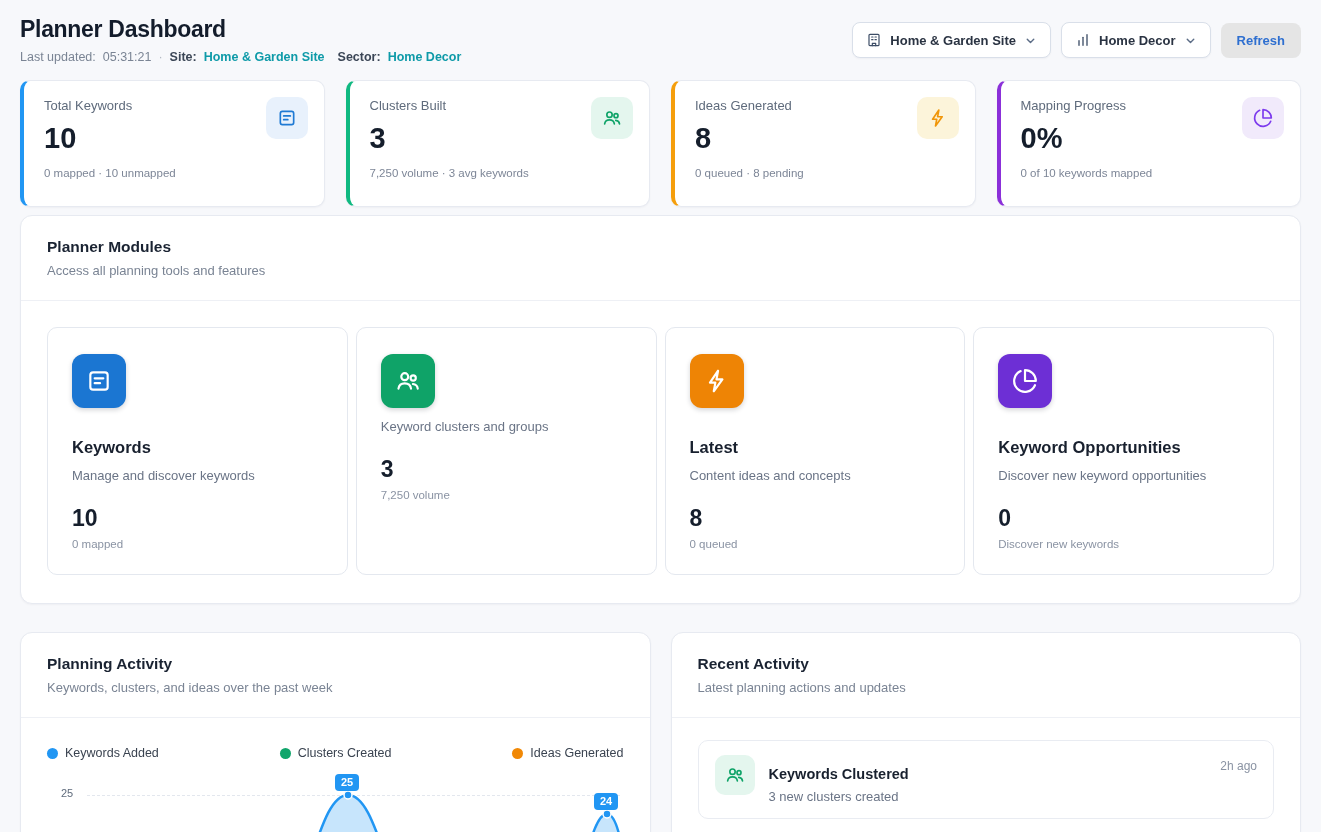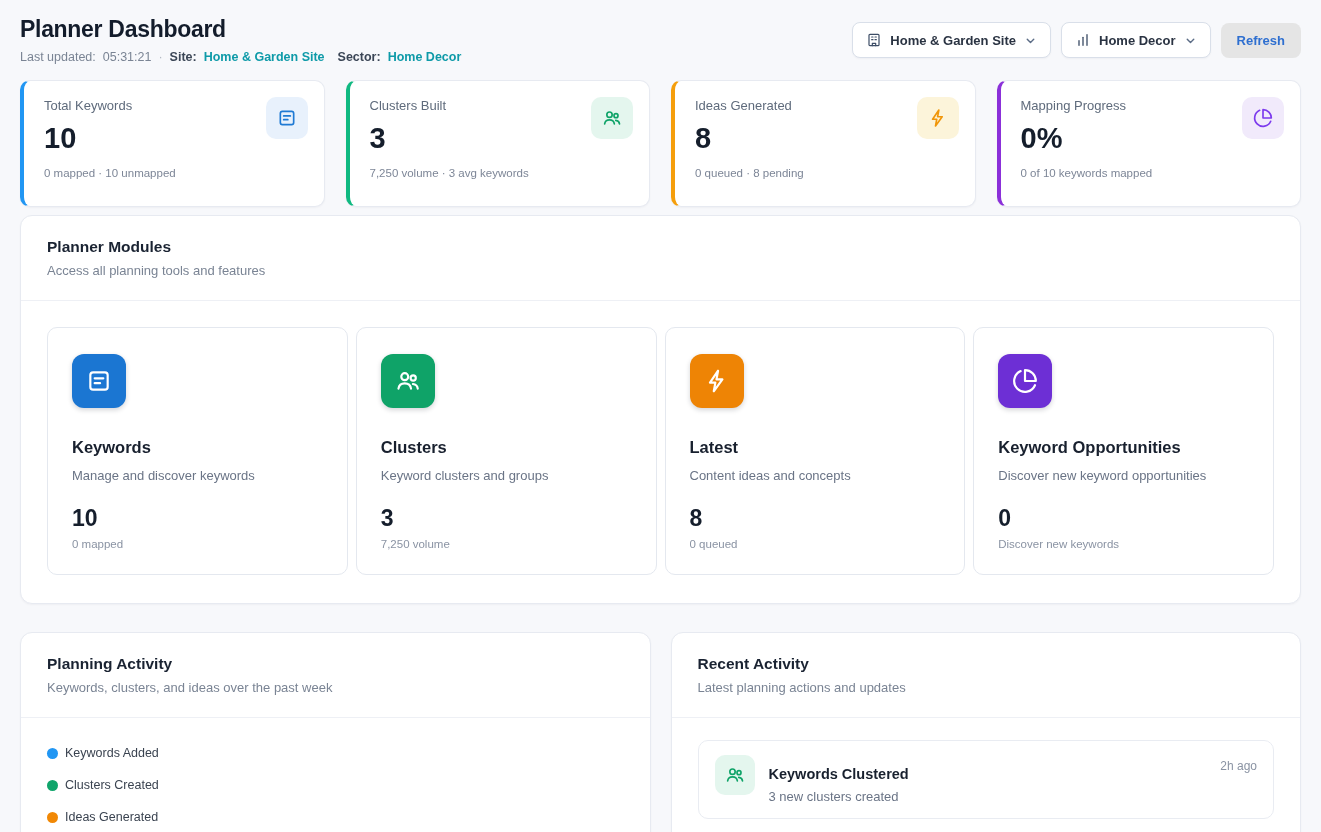--- a/index.html
+++ b/index.html
@@ -84,21 +84,21 @@
   .mi-purple { background:#6d2fd5; }
   .module-title { font-size:16.5px; font-weight:800; margin-top:30px; color:#18202e; }
   .module-desc { font-size:13px; color:#6a7486; margin-top:11px; }
   .module-value { font-size:23px; font-weight:800; margin-top:22px; color:#151e2c; }
   .module-sub { font-size:11.5px; color:#8a93a3; margin-top:6px; }
 
   
   .bottom { display:grid; grid-template-columns:1fr 1fr; gap:20px; }
   .activity-body { padding:14px 26px 26px; }
 
-  .legend { display:flex; justify-content:space-between; gap:18px; margin-top:14px;flex-direction:column; }
+  .legend { display:flex; justify-content:space-between; gap:18px; margin-top:14px; }
   .legend-item { display:flex; align-items:center; gap:7px; font-size:12.5px; color:#3a4350; }
   .legend-dot { width:11px; height:11px; border-radius:50%; }
   .ld-blue { background:#2196f3; } .ld-green { background:#10a56b; } .ld-orange { background:#f18805; }
 
   .chart { position:relative; height:130px; margin-top:10px; }
   .ytick { position:absolute; left:14px; top:17px; font-size:11px; color:#5f6b7c; }
   .gridline { position:absolute; left:40px; right:4px; top:25px; border-top:1px dashed #e3e7ee; }
   .pt-badge {
     position:absolute; background:#2196f3; color:#fff; font-size:11px; font-weight:700;
     padding:2px 6px; border-radius:4px; line-height:13px;
@@ -245,21 +245,20 @@
 
       <div class="module-card">
         <div class="module-icon mi-green">
           <svg viewBox="0 0 24 24" fill="none" stroke="currentColor" stroke-width="2" stroke-linecap="round" stroke-linejoin="round">
             <circle cx="9" cy="8" r="3.2"></circle>
               <path d="M3.2 19c.4-3 2.8-4.8 5.8-4.8s5.4 1.8 5.8 4.8"></path>
             <circle cx="16.8" cy="9.2" r="2.4"></circle>
               <path d="M16.5 14.8c2.5.3 4.2 1.9 4.5 4.2"></path>
           </svg>
         </div>
-        <div class="module-title">Clusters</div>
         <div class="module-desc">Keyword clusters and groups</div>
         <div class="module-value">3</div>
         <div class="module-sub">7,250 volume</div>
       </div>
 
       <div class="module-card">
         <div class="module-icon mi-orange">
           <svg viewBox="0 0 24 24" fill="none" stroke="currentColor" stroke-width="2" stroke-linejoin="round">
             <path d="M13 2.5 5.5 13.5h5l-1.5 8 8-11h-5.5z"></path>
           </svg>

